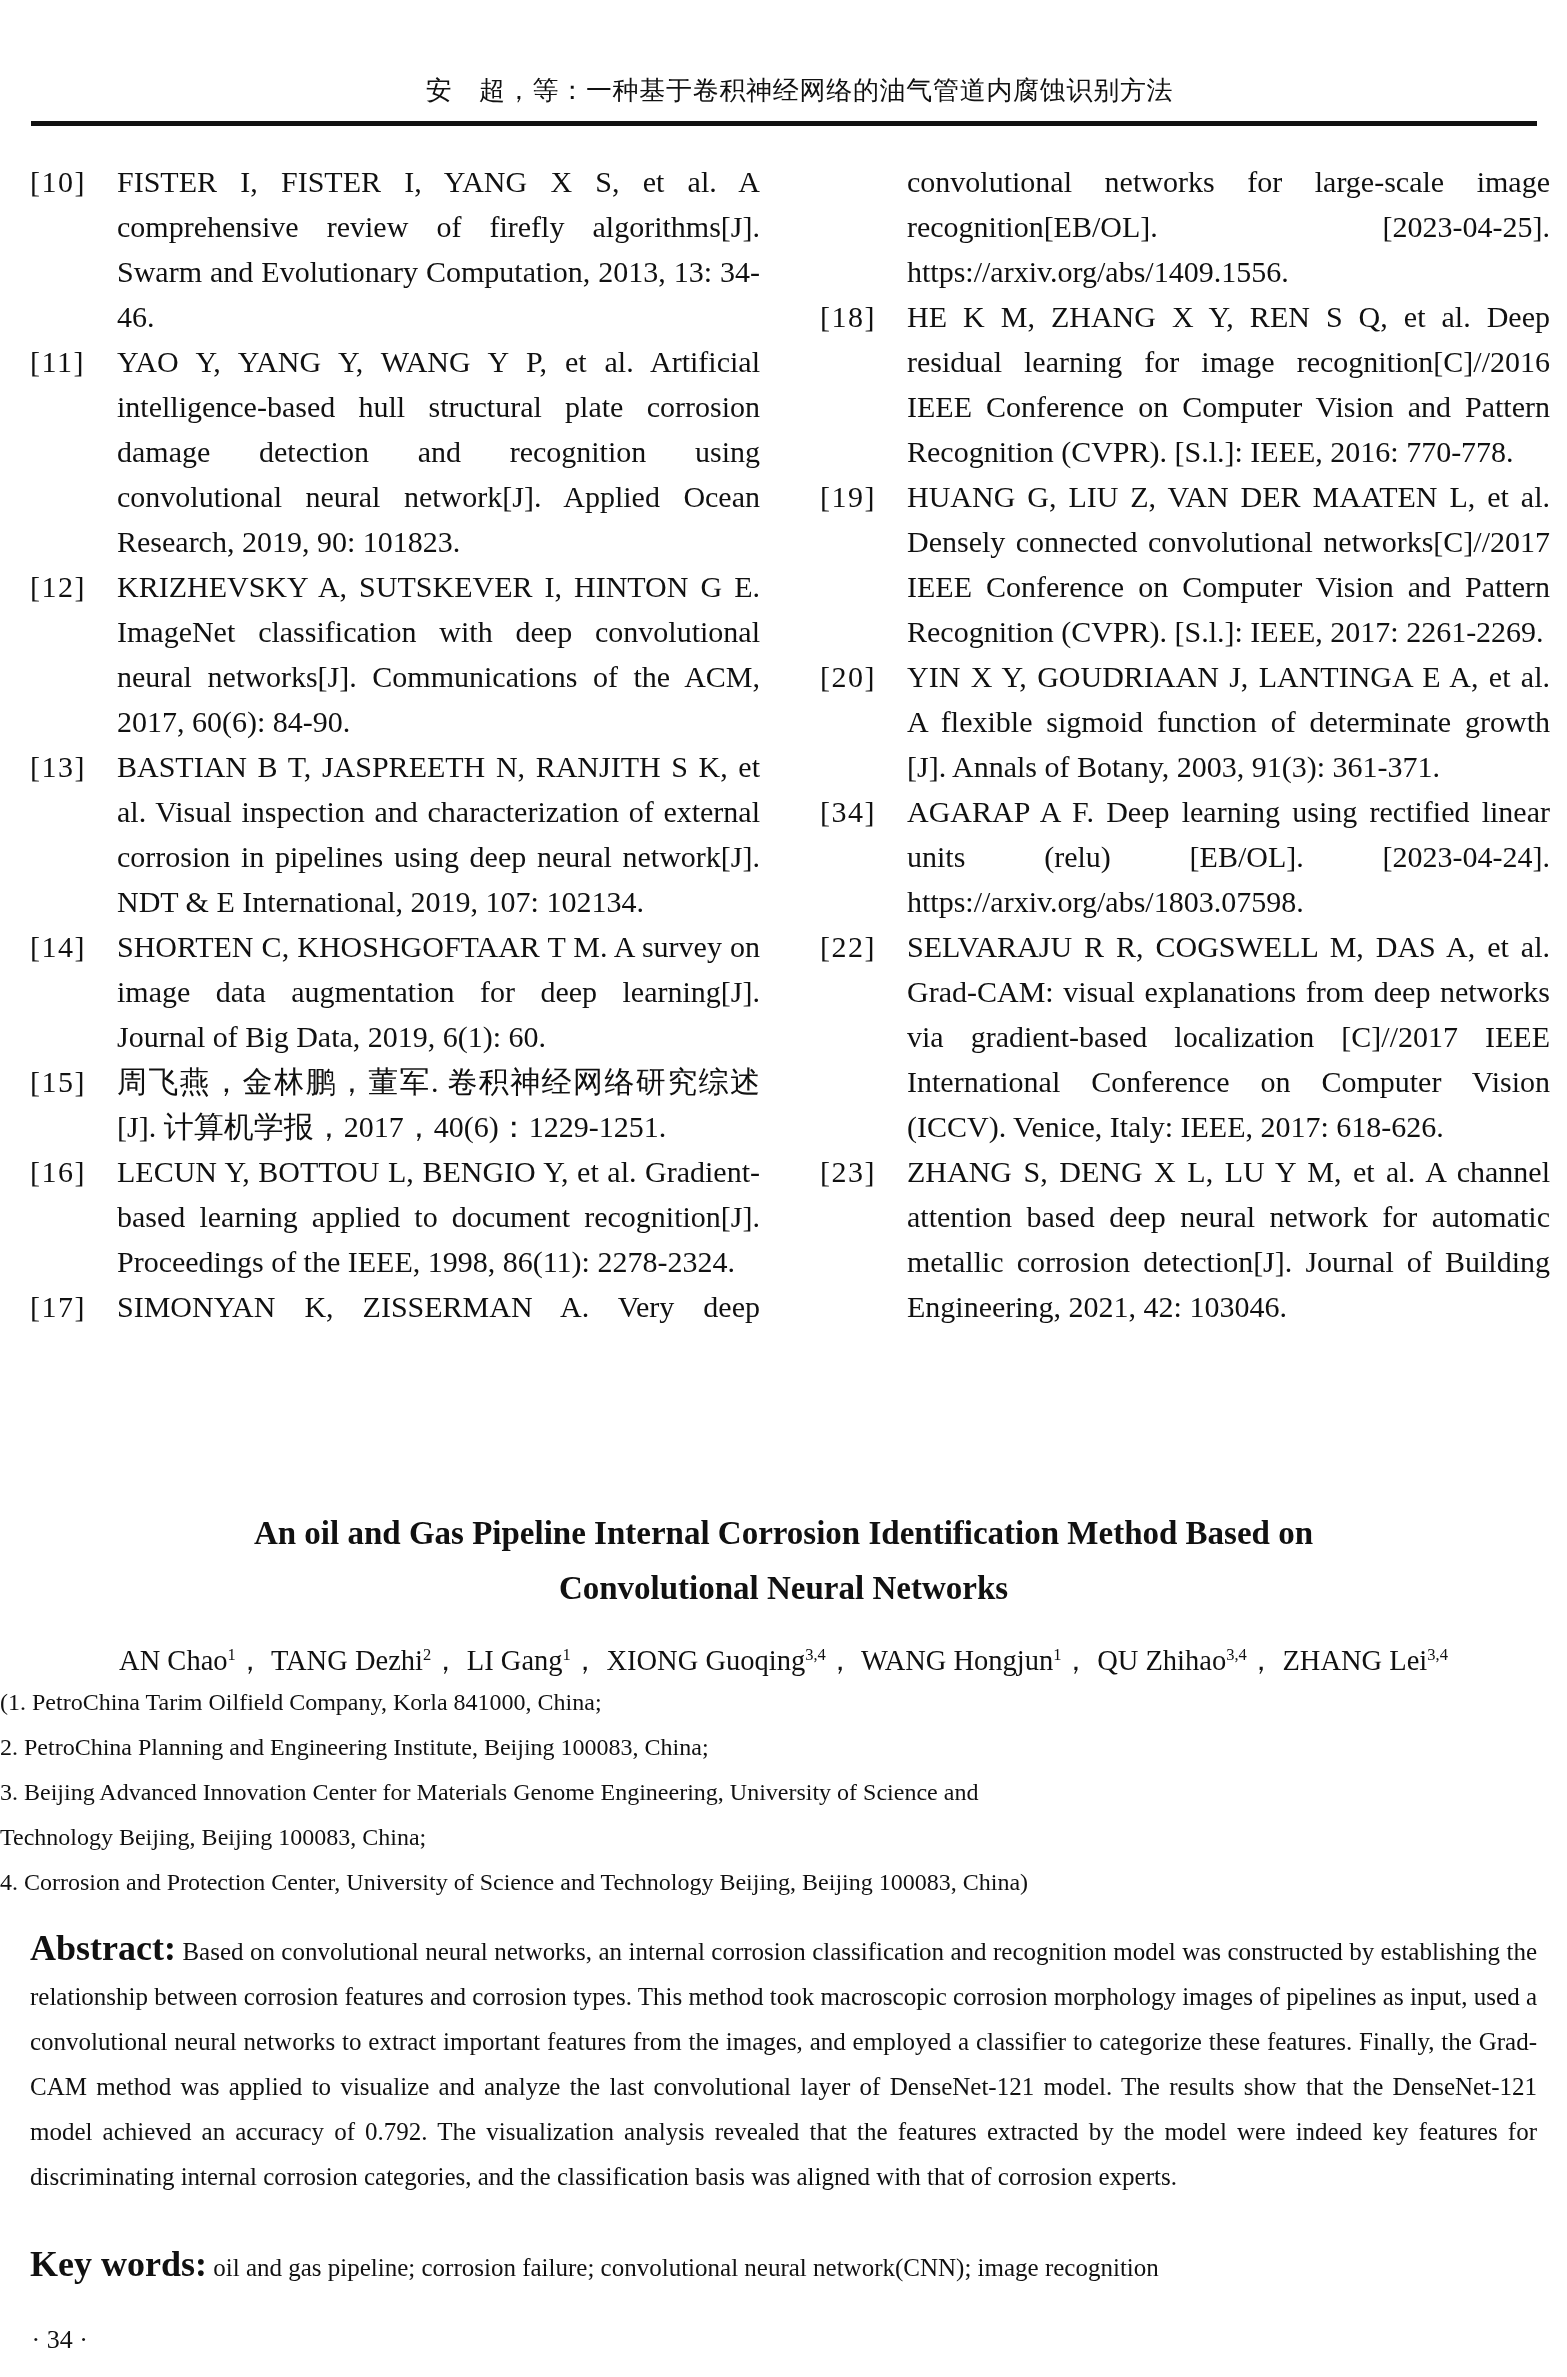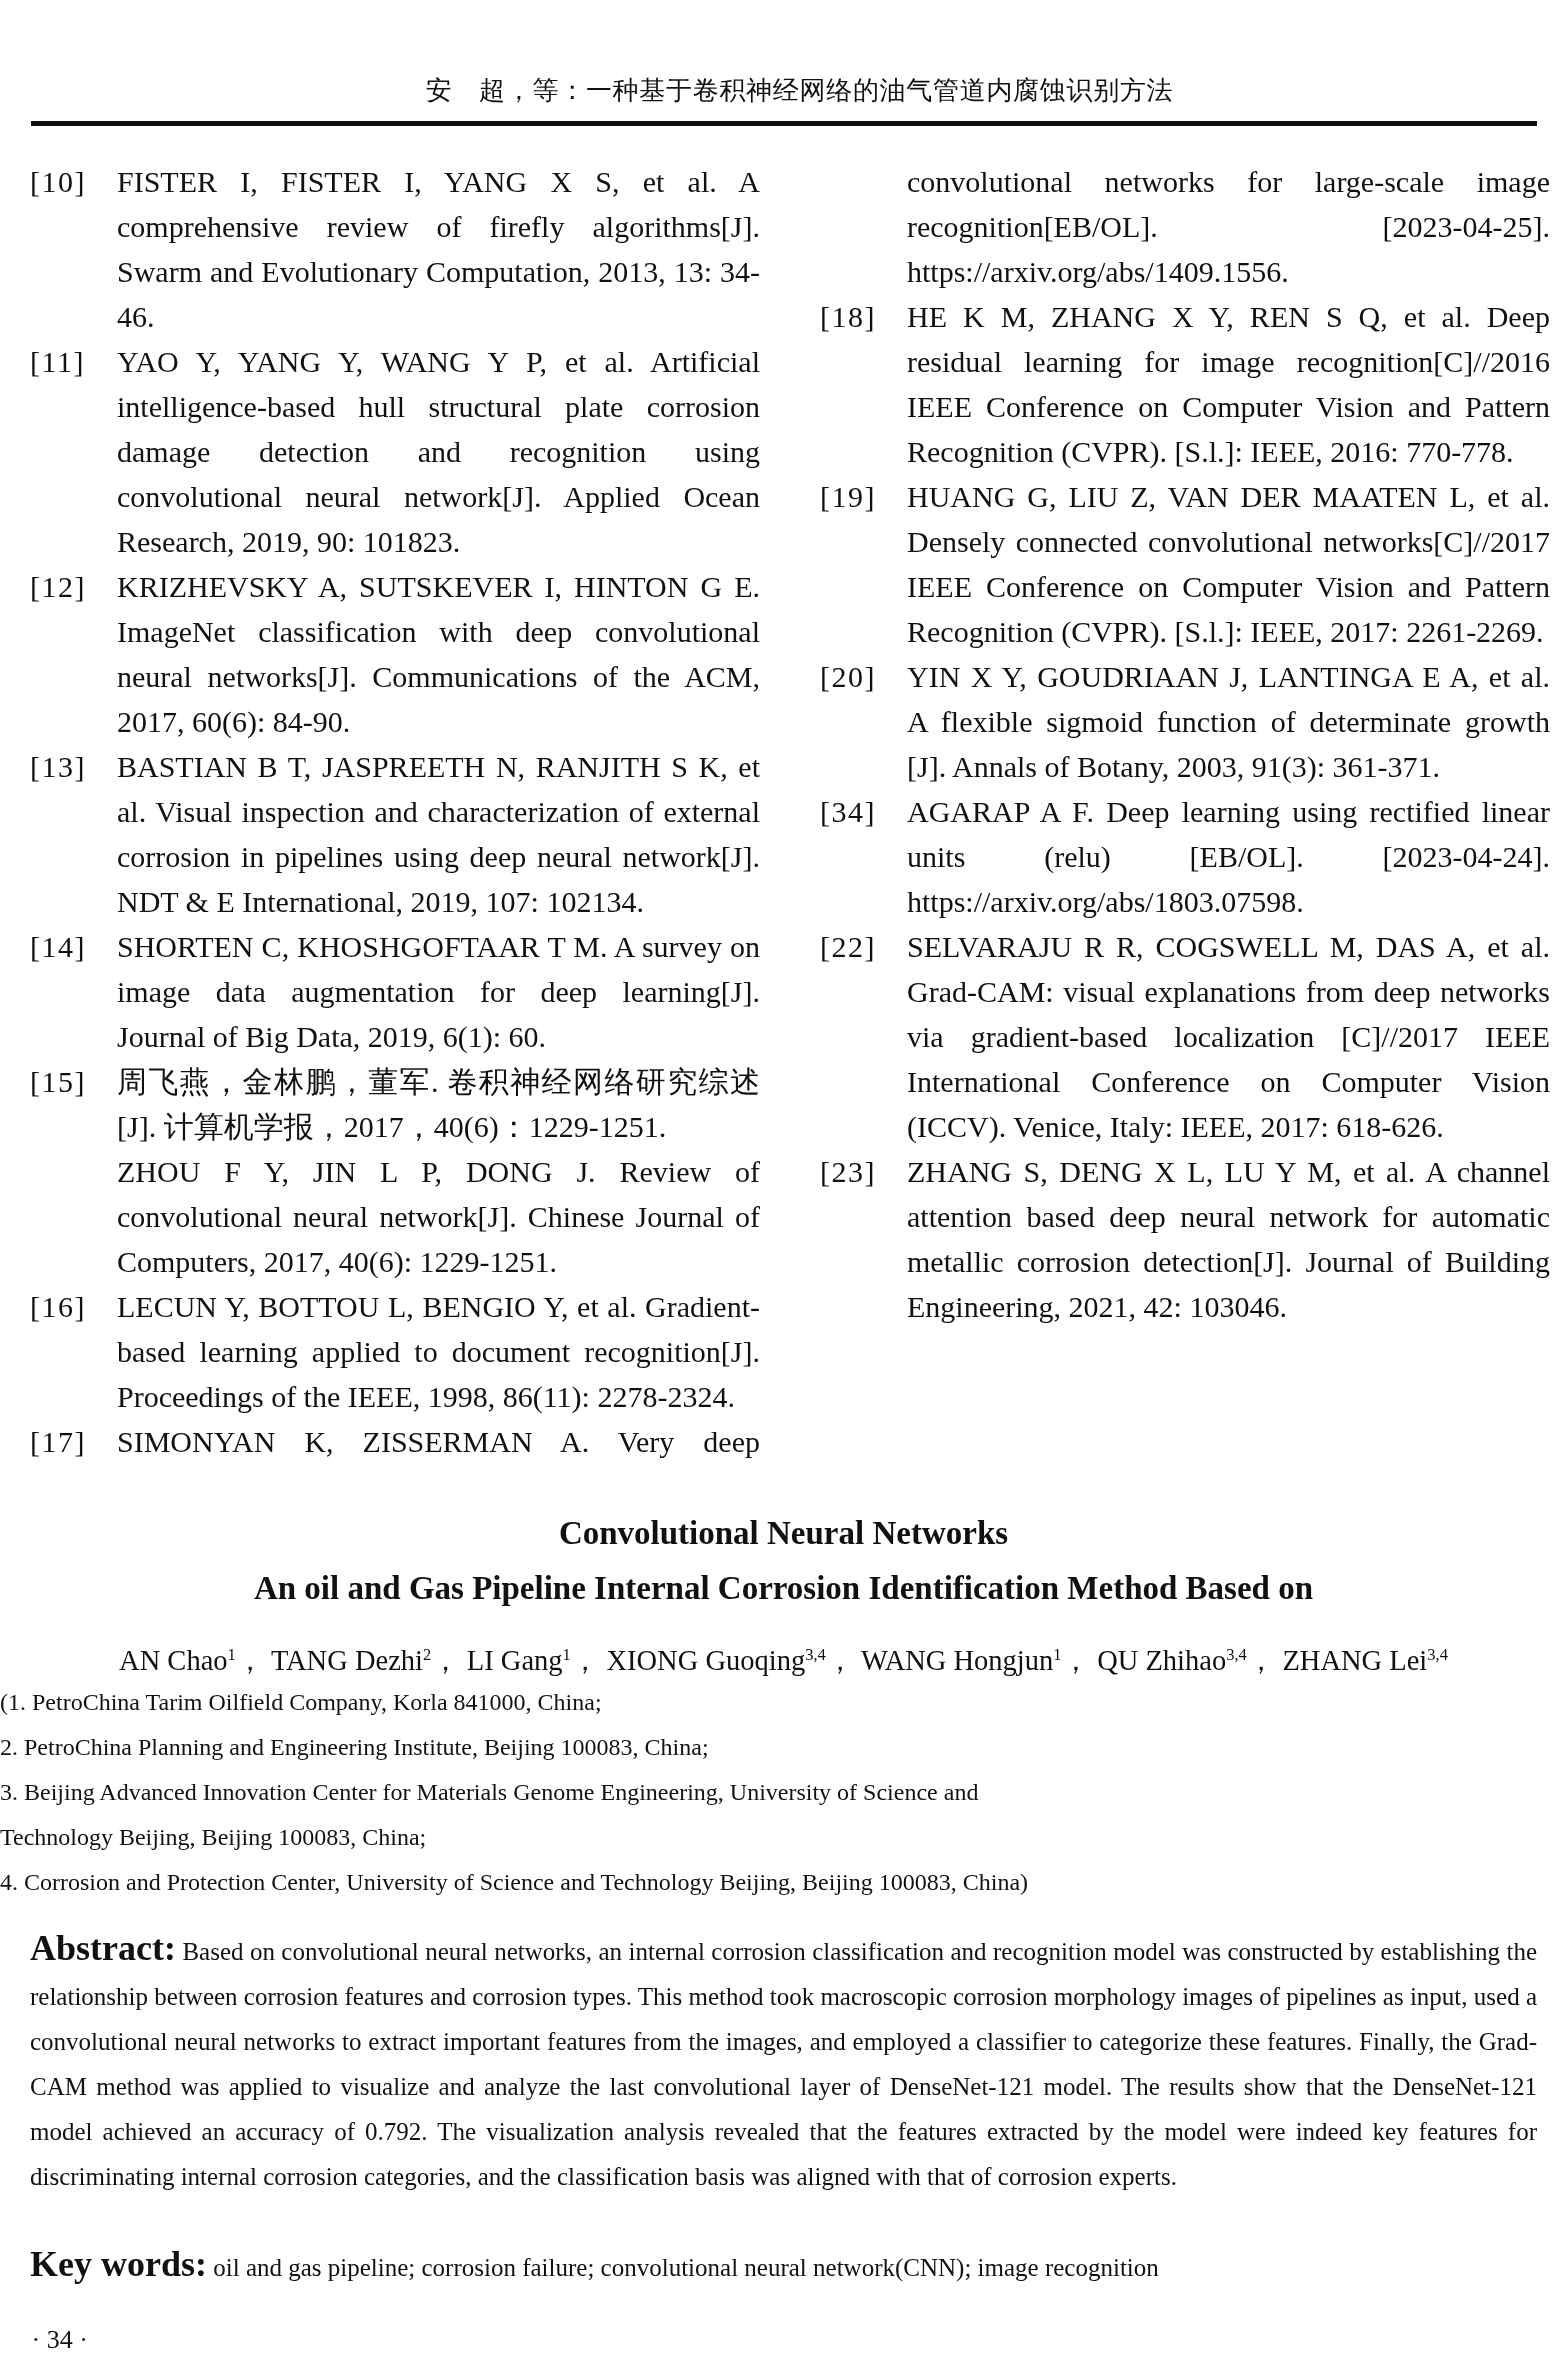--- a/index.html
+++ b/index.html
@@ -89,21 +89,20 @@
   <div class="ref">
     <span class="num">[14]</span>
     <span class="body">
         <span class="sub">SHORTEN C, KHOSHGOFTAAR T M. A survey on image data augmentation for deep learning[J]. Journal of Big Data, 2019, 6(1): 60.</span>
       </span>
   </div>
   <div class="ref">
     <span class="num">[15]</span>
     <span class="body">
       <span class="sub">周飞燕，金林鹏，董军. 卷积神经网络研究综述[J]. 计算机学报，2017，40(6)：1229-1251.</span>
-      <span class="sub">ZHOU F Y, JIN L P, DONG J. Review of convolutional neural network[J]. Chinese Journal of Computers, 2017, 40(6): 1229-1251.</span>
     </span>
   </div>
   <div class="ref">
     <span class="num">[16]</span>
     <span class="body">
         <span class="sub">LECUN Y, BOTTOU L, BENGIO Y, et al. Gradient-based learning applied to document recognition[J]. Proceedings of the IEEE, 1998, 86(11): 2278-2324.</span>
       </span>
   </div>
   <div class="ref">
     <span class="num">[17]</span>
@@ -151,22 +150,22 @@
   </div>
   <div class="ref">
     <span class="num">[23]</span>
     <span class="body">
         <span class="sub">ZHANG S, DENG X L, LU Y M, et al. A channel attention based deep neural network for automatic metallic corrosion detection[J]. Journal of Building Engineering, 2021, 42: 103046.</span>
       </span>
   </div>
 </div>
 
 <div class="en-title">
+  <div>An oil and Gas Pipeline Internal Corrosion Identification Method Based on</div>
   <div>Convolutional Neural Networks</div>
-  <div>An oil and Gas Pipeline Internal Corrosion Identification Method Based on</div>
 </div>
 
 <div class="authors">
   <span><span>AN Chao</span><sup>1</sup></span><span>，</span>
   <span><span>TANG Dezhi</span><sup>2</sup></span><span>，</span>
   <span><span>LI Gang</span><sup>1</sup></span><span>，</span>
   <span><span>XIONG Guoqing</span><sup>3,4</sup></span><span>，</span>
   <span><span>WANG Hongjun</span><sup>1</sup></span><span>，</span>
   <span><span>QU Zhihao</span><sup>3,4</sup></span><span>，</span>
   <span><span>ZHANG Lei</span><sup>3,4</sup></span>

